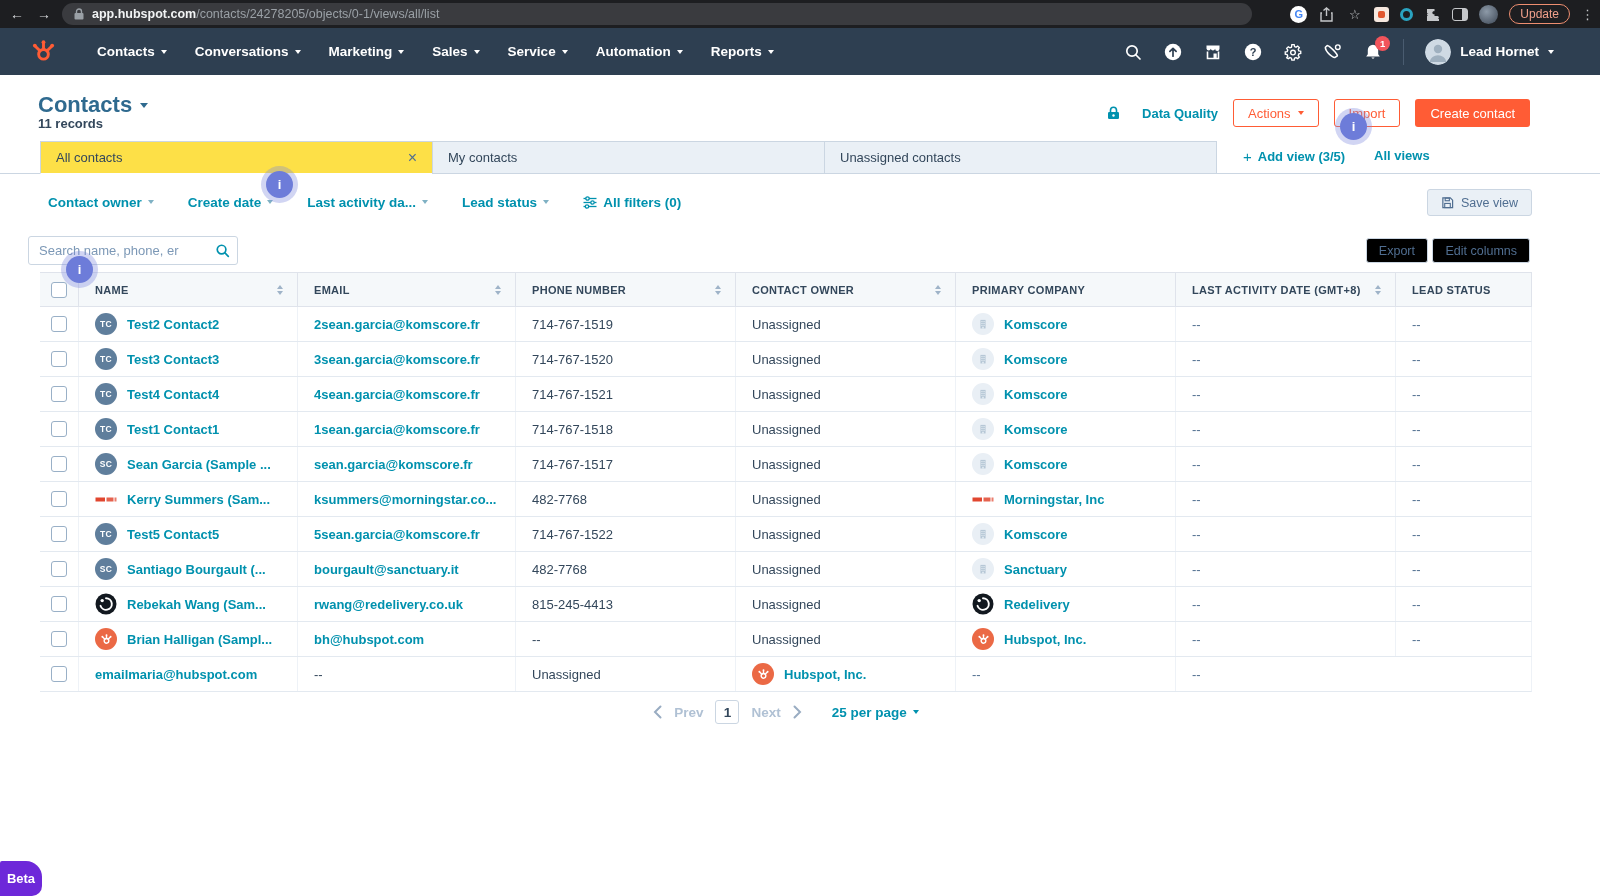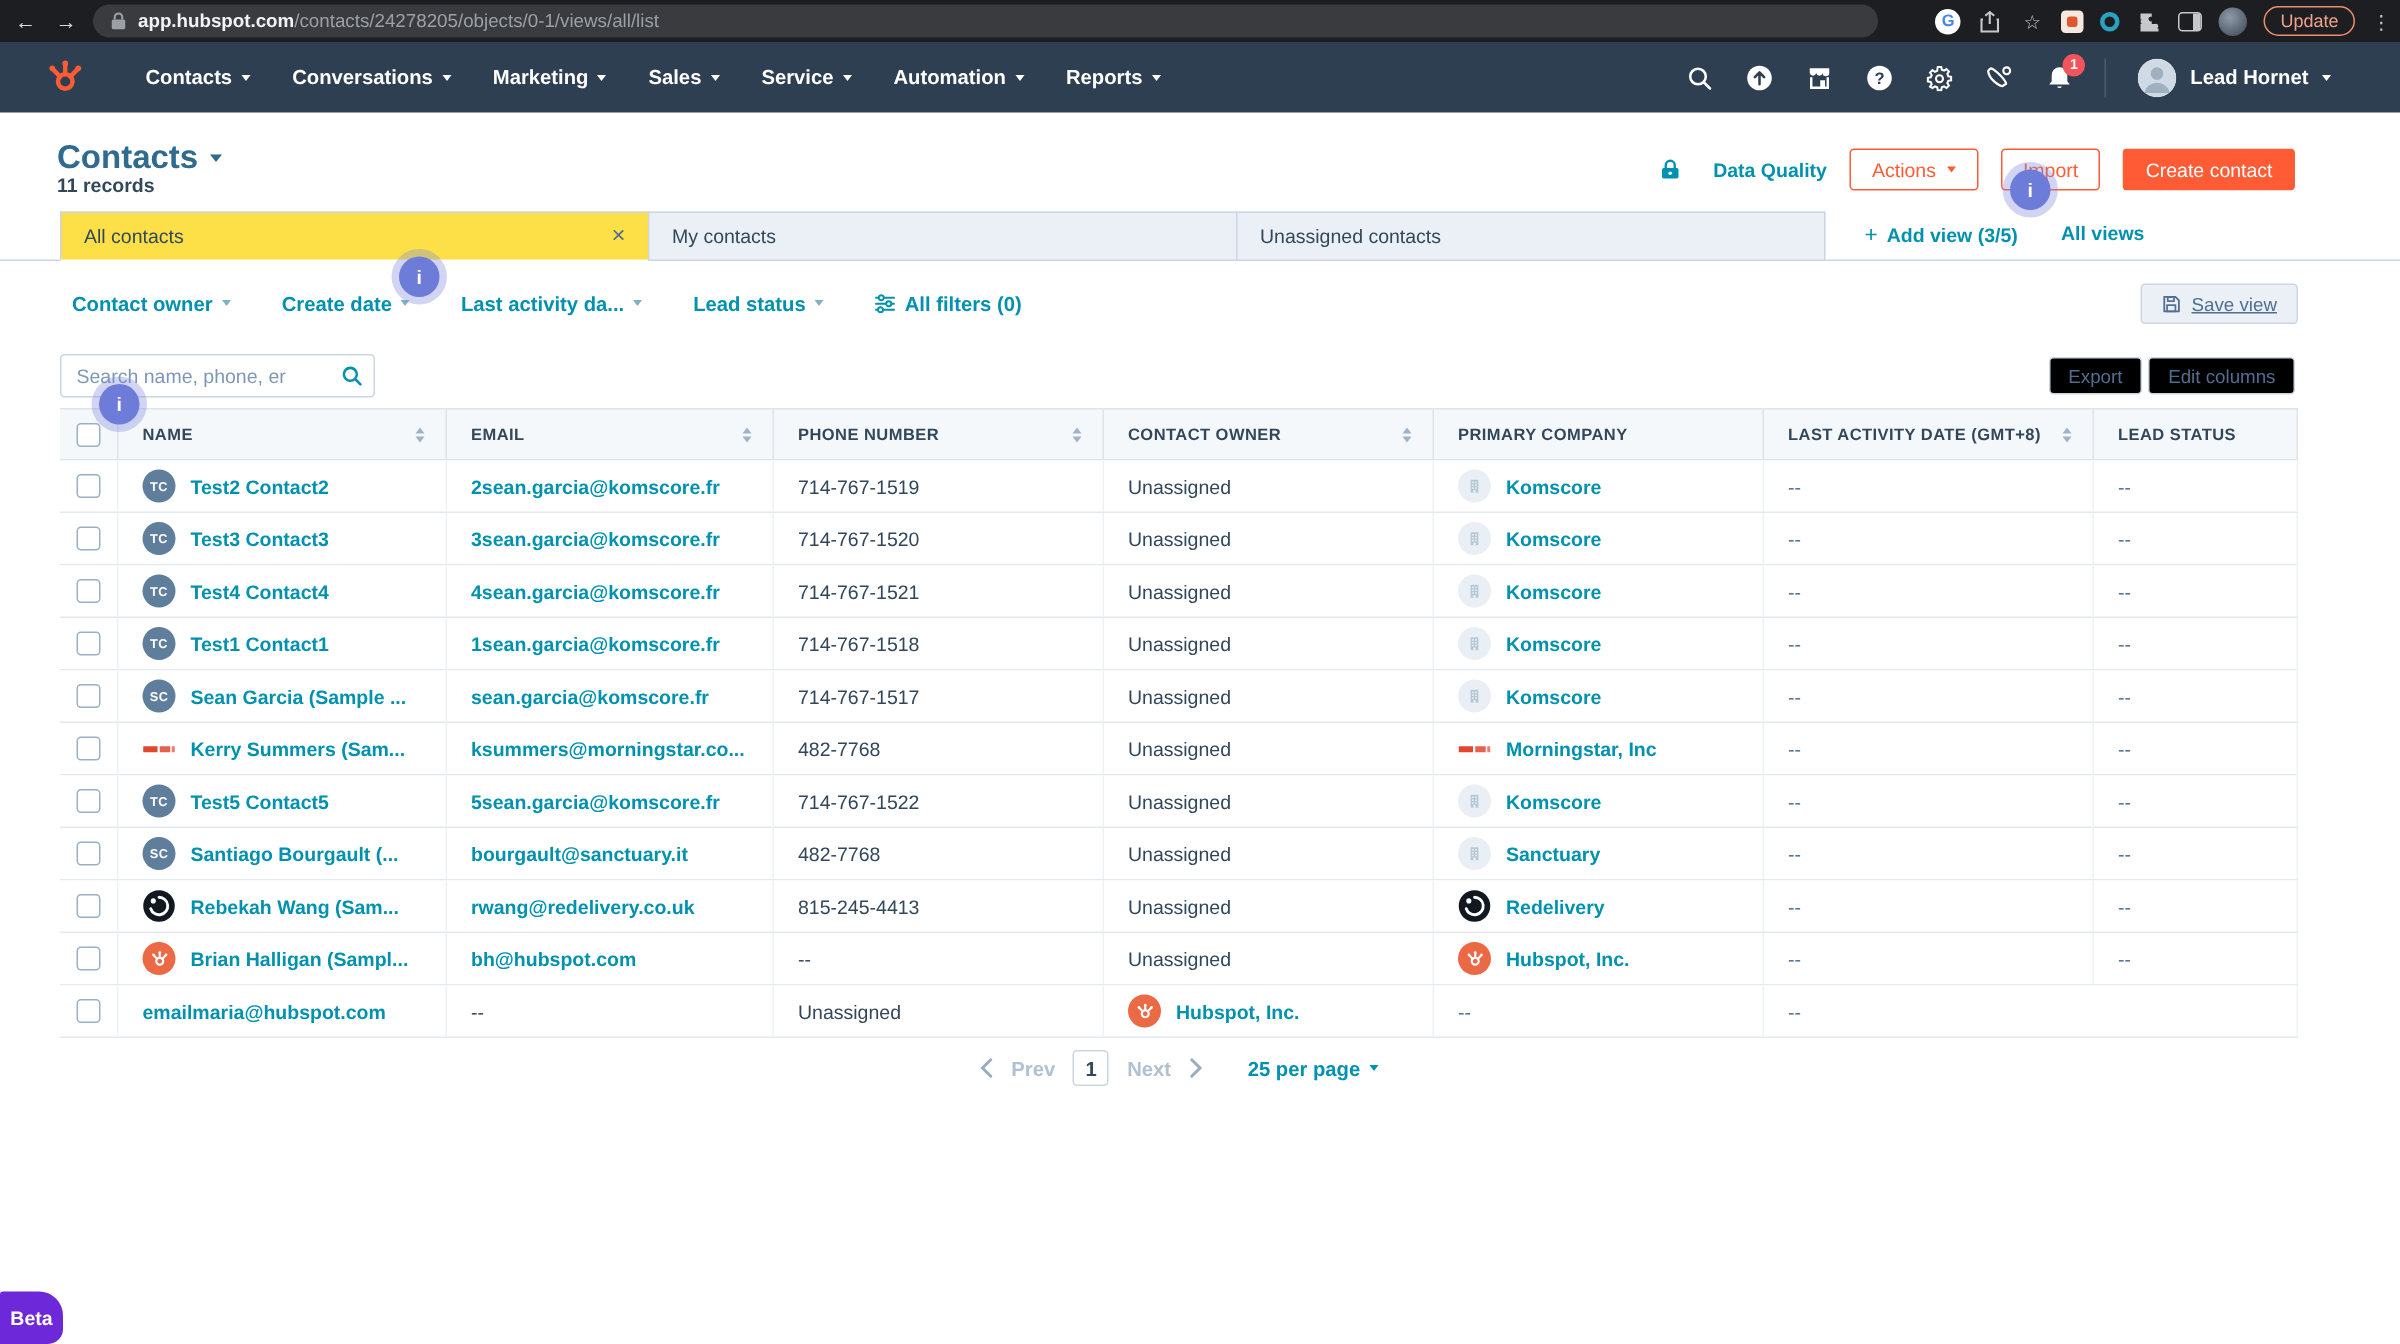--- a/index.html
+++ b/index.html
@@ -52,23 +52,23 @@
   .tab { width:393px; height:33px; margin-right:-1px; border:1px solid #cbd6e2; background:#eaf0f6; display:flex; align-items:center; justify-content:space-between; padding:0 15px; font-size:13px; color:#33475b; cursor:pointer; }
   .tab.active { background:#fde047; border-bottom-color:#fff; font-weight:400; }
   .tab .x { color:#506e91; font-size:16px; line-height:1; }
   .addview { position:absolute; left:1243px; top:7px; color:#0091ae; font-size:13px; font-weight:700; display:flex; align-items:center; gap:6px; cursor:pointer; }
   .plus { font-size:15px; font-weight:400; }
   .allviews { position:absolute; left:1374px; top:7px; color:#0091ae; font-size:13px; font-weight:700; cursor:pointer; }
   
   .filters { position:absolute; left:48px; top:188px; display:flex; align-items:center; gap:34px; height:28px; }
   .flt { display:flex; align-items:center; gap:6px; color:#0091ae; font-size:13.5px; font-weight:700; cursor:pointer; }
   .flt .caret { color:#7fb1c4; }
-  .saveview { position:absolute; right:68px; top:189px; height:27px; background:#eaf0f6; border:1px solid #cbd6e2; border-radius:3px; color:#506e91; font-size:12.5px; display:flex; align-items:center; gap:7px; padding:0 13px; cursor:pointer;text-decoration:underline; }
-  
-  .search-wrap { position:absolute; left:40px; top:236px; width:210px; height:29px; }
+  .saveview { position:absolute; right:68px; top:189px; height:27px; background:#eaf0f6; border:1px solid #cbd6e2; border-radius:3px; color:#506e91; font-size:12.5px; display:flex; align-items:center; gap:7px; padding:0 13px; cursor:pointer; }
+  
+  .search-wrap { position:absolute; left:28px; top:236px; width:210px; height:29px; }
   .search-wrap input { width:100%; height:100%; border:1px solid #cbd6e2; border-radius:3px; padding:0 30px 0 10px; font-size:13px; color:#33475b; font-family:"Liberation Sans",sans-serif; outline:none; }
   .search-wrap input::placeholder { color:#7c98b6; }
   .search-wrap .mag { position:absolute; right:8px; top:7px; }
   .mini-btn { position:absolute; top:238px; height:25px; background:#000000; border:1px solid #cbd6e2; border-radius:3px; color:#506e91; font-size:12.5px; display:flex; align-items:center; padding:0 12px; cursor:pointer; }
   
   .table { position:absolute; left:40px; top:272px; width:1492px; }
   .tg { display:grid; grid-template-columns:38px 219px 218px 220px 220px 220px 220px 137px; }
   .thead { background:#f5f8fa; border-top:1px solid #dfe3eb; border-bottom:1px solid #dfe3eb; border-right:1px solid #dfe3eb; height:35px; }
   .th { display:flex; align-items:center; justify-content:space-between; padding:0 14px 0 16px; font-size:11px; font-weight:700; color:#33475b; letter-spacing:.3px; border-left:1px solid #dfe3eb; overflow:hidden; white-space:nowrap; cursor:pointer; }
   .th:first-child { border-left:none; }

